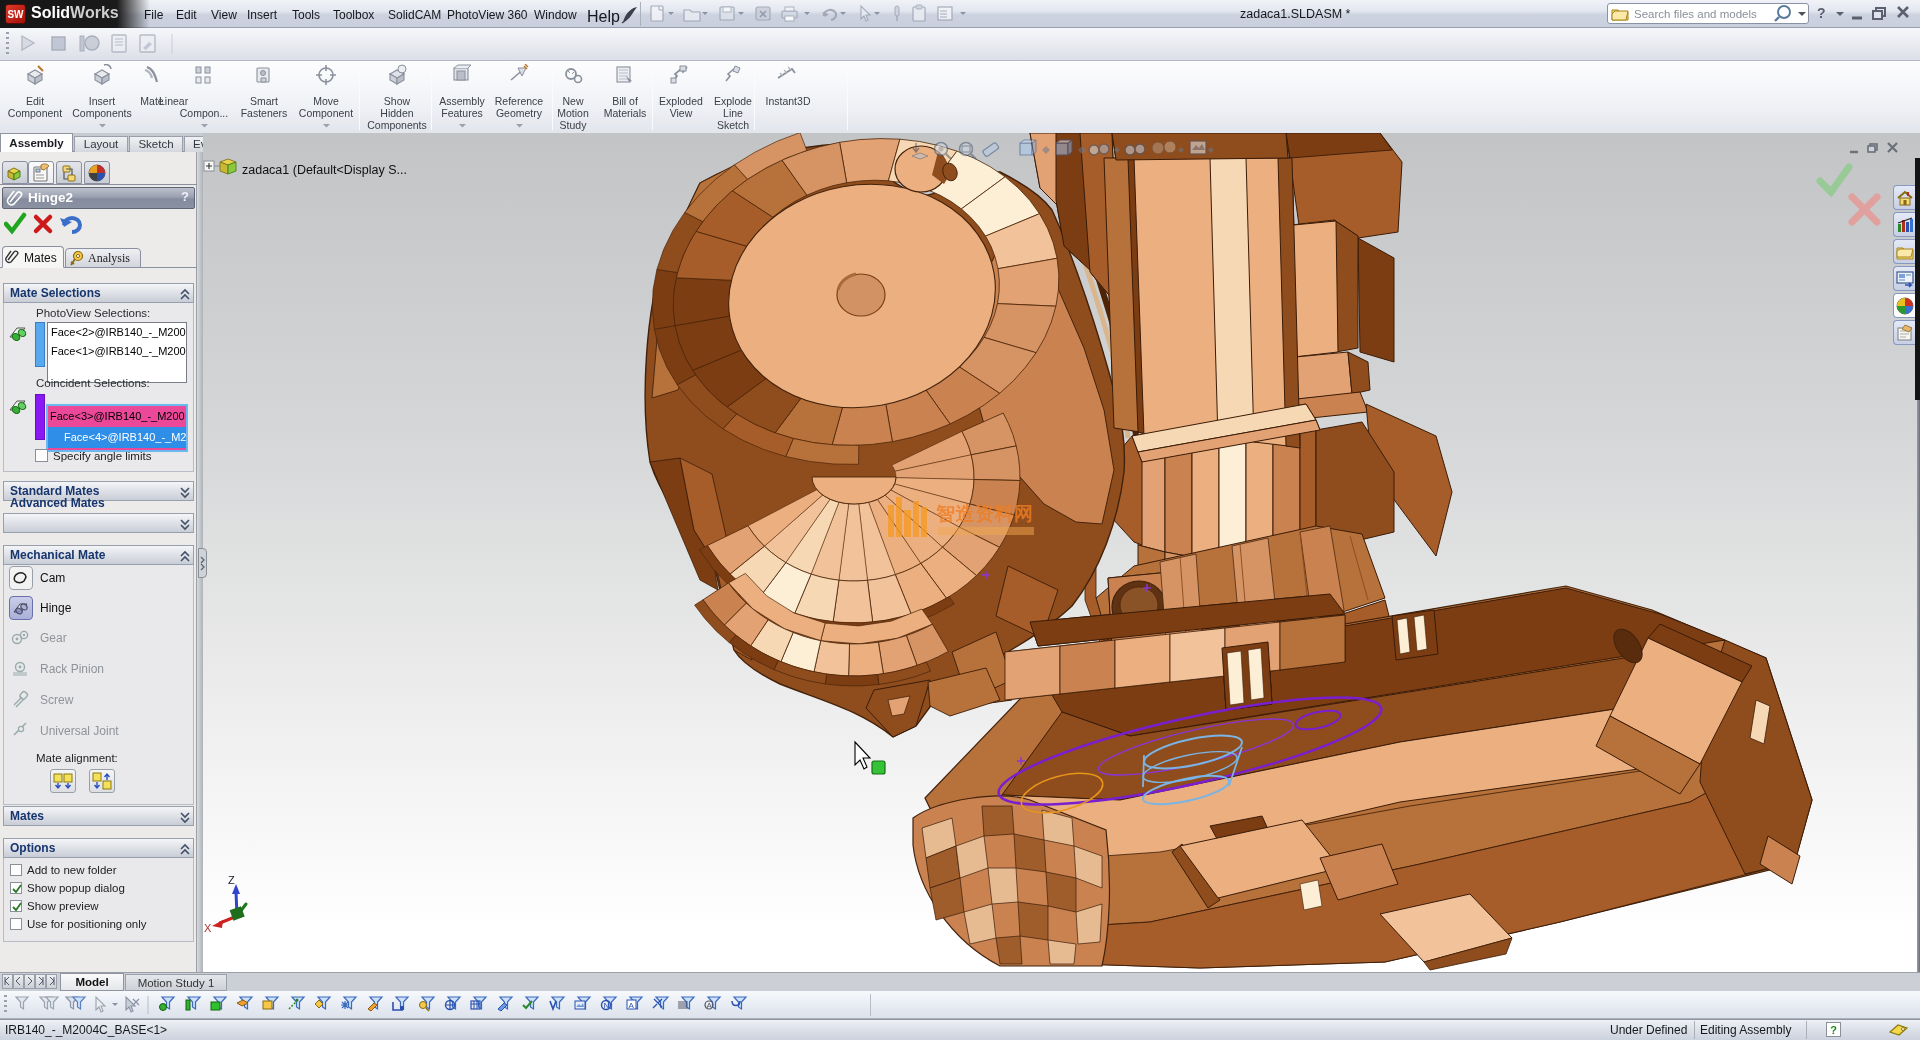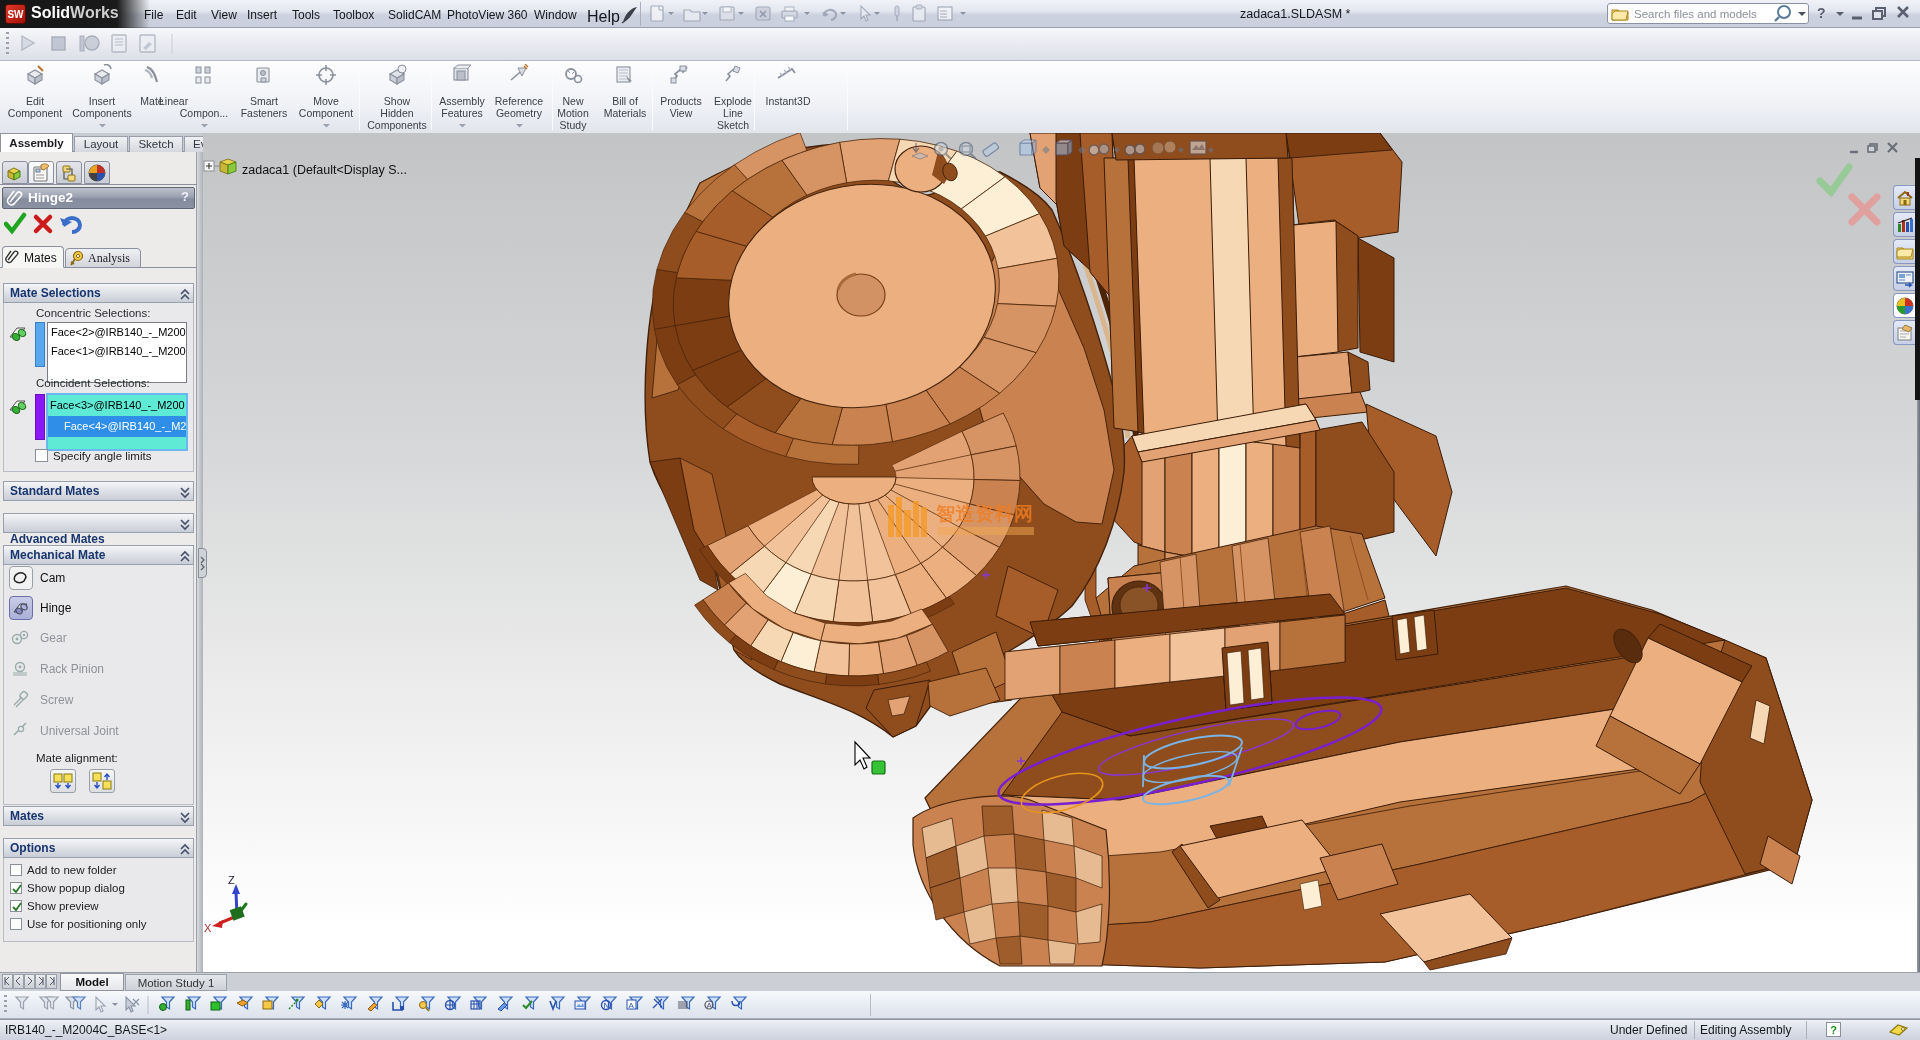--- a/index.html
+++ b/index.html
@@ -148,21 +148,21 @@
 <div class="abs" style="left:474px;top:95px;width:90px;text-align:center;font-size:10.5px;color:#3c4048;">Reference</div>
 <div class="abs" style="left:474px;top:107px;width:90px;text-align:center;font-size:10.5px;color:#3c4048;">Geometry</div>
 <svg class="abs" style="left:515px;top:123px" width="9" height="6">
       <path d="M1,1 l3.5,3.5 L8,1 z" fill="#9aa0ae"></path>
     </svg>
 <div class="abs" style="left:528px;top:95px;width:90px;text-align:center;font-size:10.5px;color:#3c4048;">New</div>
 <div class="abs" style="left:528px;top:107px;width:90px;text-align:center;font-size:10.5px;color:#3c4048;">Motion</div>
 <div class="abs" style="left:528px;top:119px;width:90px;text-align:center;font-size:10.5px;color:#3c4048;">Study</div>
 <div class="abs" style="left:580px;top:95px;width:90px;text-align:center;font-size:10.5px;color:#3c4048;">Bill of</div>
 <div class="abs" style="left:580px;top:107px;width:90px;text-align:center;font-size:10.5px;color:#3c4048;">Materials</div>
-<div class="abs" style="left:636px;top:95px;width:90px;text-align:center;font-size:10.5px;color:#3c4048;">Products</div>
+<div class="abs" style="left:636px;top:95px;width:90px;text-align:center;font-size:10.5px;color:#3c4048;">Exploded</div>
 <div class="abs" style="left:636px;top:107px;width:90px;text-align:center;font-size:10.5px;color:#3c4048;">View</div>
 <div class="abs" style="left:688px;top:95px;width:90px;text-align:center;font-size:10.5px;color:#3c4048;">Explode</div>
 <div class="abs" style="left:688px;top:107px;width:90px;text-align:center;font-size:10.5px;color:#3c4048;">Line</div>
 <div class="abs" style="left:688px;top:119px;width:90px;text-align:center;font-size:10.5px;color:#3c4048;">Sketch</div>
 <div class="abs" style="left:743px;top:95px;width:90px;text-align:center;font-size:10.5px;color:#3c4048;">Instant3D</div>
 <svg class="abs" style="left:0;top:64px" width="860" height="30">
 <g transform="translate(24,0)">
         <path d="M4,10 l7,-4 7,4 -7,4 z" fill="#e8eaee" stroke="#8a909c" stroke-width="1.1"></path>
         <path d="M4,10 v6 l7,4 v-6 z" fill="#cdd1da" stroke="#8a909c" stroke-width="1.1"></path>
         <path d="M18,10 v6 l-7,4 v-6 z" fill="#b9bec9" stroke="#8a909c" stroke-width="1.1"></path>
@@ -683,49 +683,49 @@
  <path d="M7,9 l-4,6 m0,-3 l3,2" stroke="#8a6a10" stroke-width="1.8"></path>
     </svg>
 <div class="abs" style="left:88px;top:251px;font-size:12px;color:#222;font-family:Liberation Serif, serif;">Analysis</div>
 <div class="abs" style="left:0;top:267px;width:2px;height:1px;background:#8a90a0;"></div>
 <div class="abs" style="left:64px;top:267px;width:133px;height:1px;background:#8a90a0;"></div>
 <div class="abs" style="left:3px;top:283px;width:191px;height:20px;
  background:linear-gradient(#f4f5f7,#c9cdd6);border:1px solid #98a0ae;"></div><div class="abs" style="left:10px;top:286px;font-size:12px;font-weight:bold;color:#17356e;">Mate Selections</div><svg class="abs" style="left:178px;top:286px" width="14" height="16">
       <path d="M3,8 l4,-4 4,4 M3,13 l4,-4 4,4" fill="none" stroke="#44506a" stroke-width="1.6"></path>
     </svg>
 <div class="abs" style="left:3px;top:303px;width:191px;height:169px;background:#e9e9eb;border:1px solid #b8bcc4;border-top:none;"></div>
-<div class="abs" style="left:36px;top:307px;font-size:11.5px;color:#2a2c32;">Concentric Selections:</div>
+<div class="abs" style="left:36px;top:307px;font-size:11.5px;color:#2a2c32;">PhotoView Selections:</div>
 <svg class="abs" style="left:8px;top:323px" width="24" height="24">
       <path d="M2,14 l7,-9 8,0 -7,9 z" fill="#f2f2f0" stroke="#555" stroke-width="1"></path>
 <ellipse cx="8" cy="14" rx="3.2" ry="4" transform="rotate(-55 8 14)" fill="#35b035" stroke="#116011" stroke-width="1"></ellipse>
 <ellipse cx="14" cy="10" rx="3.2" ry="4" transform="rotate(-55 14 10)" fill="#63d063" stroke="#116011" stroke-width="1"></ellipse>
     </svg>
 <div class="abs" style="left:35px;top:322px;width:10px;height:45px;background:#57a8ef;border:1px solid #3a80c8;"></div>
 <div class="abs" style="left:47px;top:322px;width:140px;height:61px;background:#fff;border:1px solid #7a7e88;
  font-size:11px;color:#000;line-height:19px;padding-left:3px;white-space:nowrap;overflow:hidden;">Face&lt;2&gt;@IRB140_-_M200<br>Face&lt;1&gt;@IRB140_-_M200</div>
 <div class="abs" style="left:36px;top:377px;font-size:11.5px;color:#2a2c32;">Coincident Selections:</div>
 <svg class="abs" style="left:8px;top:396px" width="24" height="24">
       <path d="M2,14 l7,-9 8,0 -7,9 z" fill="#f2f2f0" stroke="#555" stroke-width="1"></path>
 <ellipse cx="8" cy="14" rx="3.2" ry="4" transform="rotate(-55 8 14)" fill="#35b035" stroke="#116011" stroke-width="1"></ellipse>
 <ellipse cx="14" cy="10" rx="3.2" ry="4" transform="rotate(-55 14 10)" fill="#63d063" stroke="#116011" stroke-width="1"></ellipse>
     </svg>
 <div class="abs" style="left:35px;top:394px;width:10px;height:46px;background:#8a18f5;border:1px solid #6a10c0;"></div>
-<div class="abs" style="left:46px;top:393px;width:142px;height:58px;background:#5eead4;border:2px solid #6bb7ee;
+<div class="abs" style="left:46px;top:404px;width:142px;height:48px;background:#ec4899;border:2px solid #6bb7ee;
  font-size:11px;color:#000;">
       <div style="padding-left:2px;line-height:21px;white-space:nowrap;overflow:hidden;">Face&lt;3&gt;@IRB140_-_M200</div>
 <div style="background:#2f8fe8;color:#fff;padding-left:16px;line-height:21px;white-space:nowrap;overflow:hidden;">Face&lt;4&gt;@IRB140_-_M200</div>
     </div>
 <div class="abs" style="left:35px;top:449px;width:13px;height:13px;background:#fdfdfd;border:1px solid #8a9098;"></div>
 <div class="abs" style="left:53px;top:450px;font-size:11.5px;color:#222;">Specify angle limits</div>
 <div class="abs" style="left:3px;top:481px;width:191px;height:20px;
  background:linear-gradient(#f4f5f7,#c9cdd6);border:1px solid #98a0ae;"></div><div class="abs" style="left:10px;top:484px;font-size:12px;font-weight:bold;color:#17356e;">Standard Mates</div><svg class="abs" style="left:178px;top:484px" width="14" height="16">
       <path d="M3,4 l4,4 4,-4 M3,9 l4,4 4,-4" fill="none" stroke="#44506a" stroke-width="1.6"></path>
     </svg>
 <div class="abs" style="left:3px;top:513px;width:191px;height:20px;
- background:linear-gradient(#f4f5f7,#c9cdd6);border:1px solid #98a0ae;"></div><div class="abs" style="left:10px;top:532px;font-size:12px;font-weight:bold;color:#17356e;">Advanced Mates</div><svg class="abs" style="left:178px;top:516px" width="14" height="16">
+ background:linear-gradient(#f4f5f7,#c9cdd6);border:1px solid #98a0ae;"></div><div class="abs" style="left:10px;top:496px;font-size:12px;font-weight:bold;color:#17356e;">Advanced Mates</div><svg class="abs" style="left:178px;top:516px" width="14" height="16">
       <path d="M3,4 l4,4 4,-4 M3,9 l4,4 4,-4" fill="none" stroke="#44506a" stroke-width="1.6"></path>
     </svg>
 <div class="abs" style="left:3px;top:545px;width:191px;height:20px;
  background:linear-gradient(#f4f5f7,#c9cdd6);border:1px solid #98a0ae;"></div><div class="abs" style="left:10px;top:548px;font-size:12px;font-weight:bold;color:#17356e;">Mechanical Mate</div><svg class="abs" style="left:178px;top:548px" width="14" height="16">
       <path d="M3,8 l4,-4 4,4 M3,13 l4,-4 4,4" fill="none" stroke="#44506a" stroke-width="1.6"></path>
     </svg>
 <div class="abs" style="left:3px;top:565px;width:191px;height:240px;background:#e9e9eb;border:1px solid #b8bcc4;border-top:none;"></div>
 <div class="abs" style="left:9px;top:566px;width:24px;height:24px;background:#f2f2f2;border:1px solid #9aa0a8;border-radius:4px;"></div>
 <svg class="abs" style="left:11px;top:568px" width="20" height="20">
       <path d="M4,13 a6,5 -20 1 1 11,-4 l-2,4 a6,5 0 0 1 -9,0 z" fill="none" stroke="#222" stroke-width="1.5"></path>

